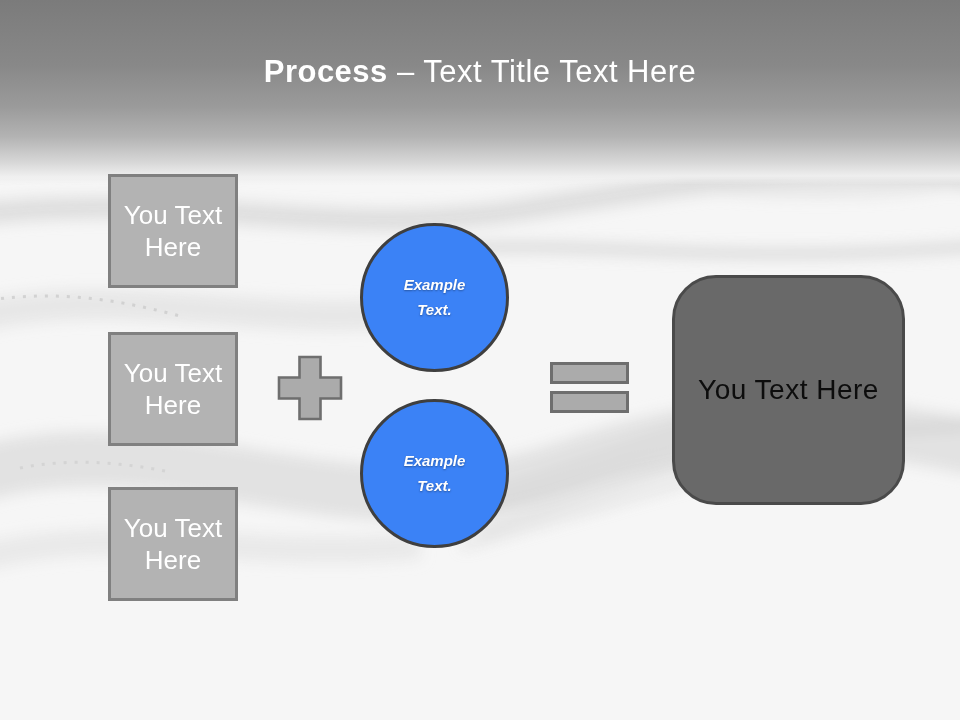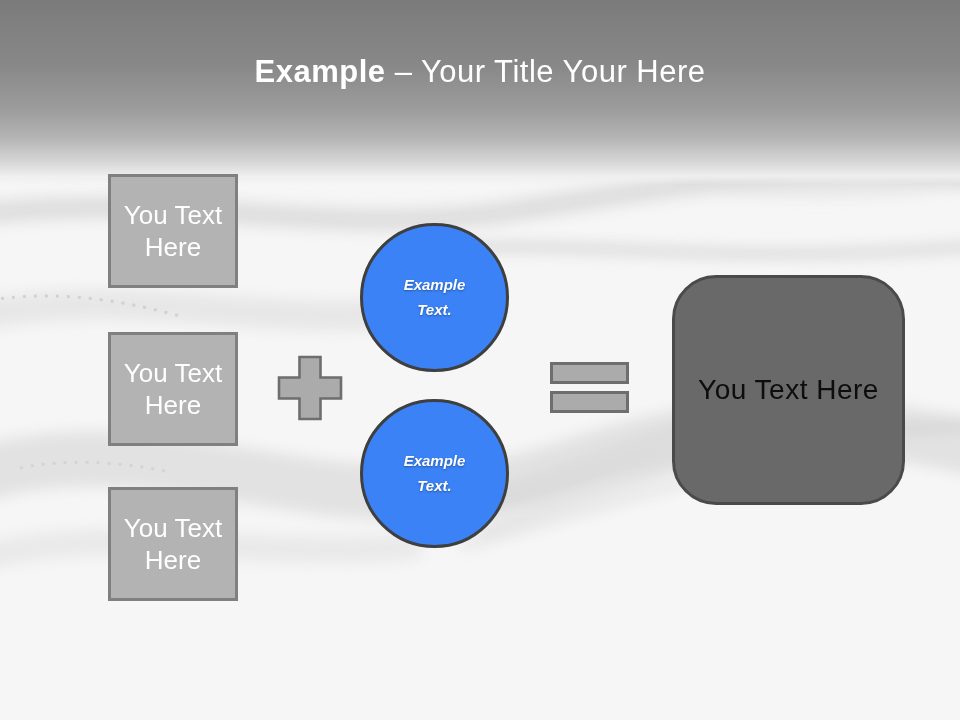--- a/index.html
+++ b/index.html
@@ -88,22 +88,22 @@
       <path d="M 700 446 C 790 436, 880 432, 980 424" stroke="#d6d6d6" stroke-width="16" opacity="0.7"></path>
       <path d="M -30 560 C 120 520, 240 562, 420 546" stroke="#e6e6e6" stroke-width="26" opacity="0.8"></path>
     </g>
     <path d="M -10 300 C 60 290, 120 300, 180 316" fill="none" stroke="#c8c8c8" stroke-width="3" stroke-dasharray="3 8" opacity="0.7"></path>
     <path d="M 20 468 C 70 458, 120 462, 170 472" fill="none" stroke="#cccccc" stroke-width="3" stroke-dasharray="3 8" opacity="0.6"></path>
   </svg>
 
   <div class="header-band"></div>
 
   <div class="slide-title">
-    <span class="emph">Example</span>
-    <span class="rest">– Your Title Your Here</span>
+    <span class="emph">Process</span>
+    <span class="rest">– Text Title Text Here</span>
   </div>
 
   <div class="input-box b1">
     <span>You Text Here</span>
   </div>
   <div class="input-box b2">
     <span>You Text Here</span>
   </div>
   <div class="input-box b3">
     <span>You Text Here</span>

